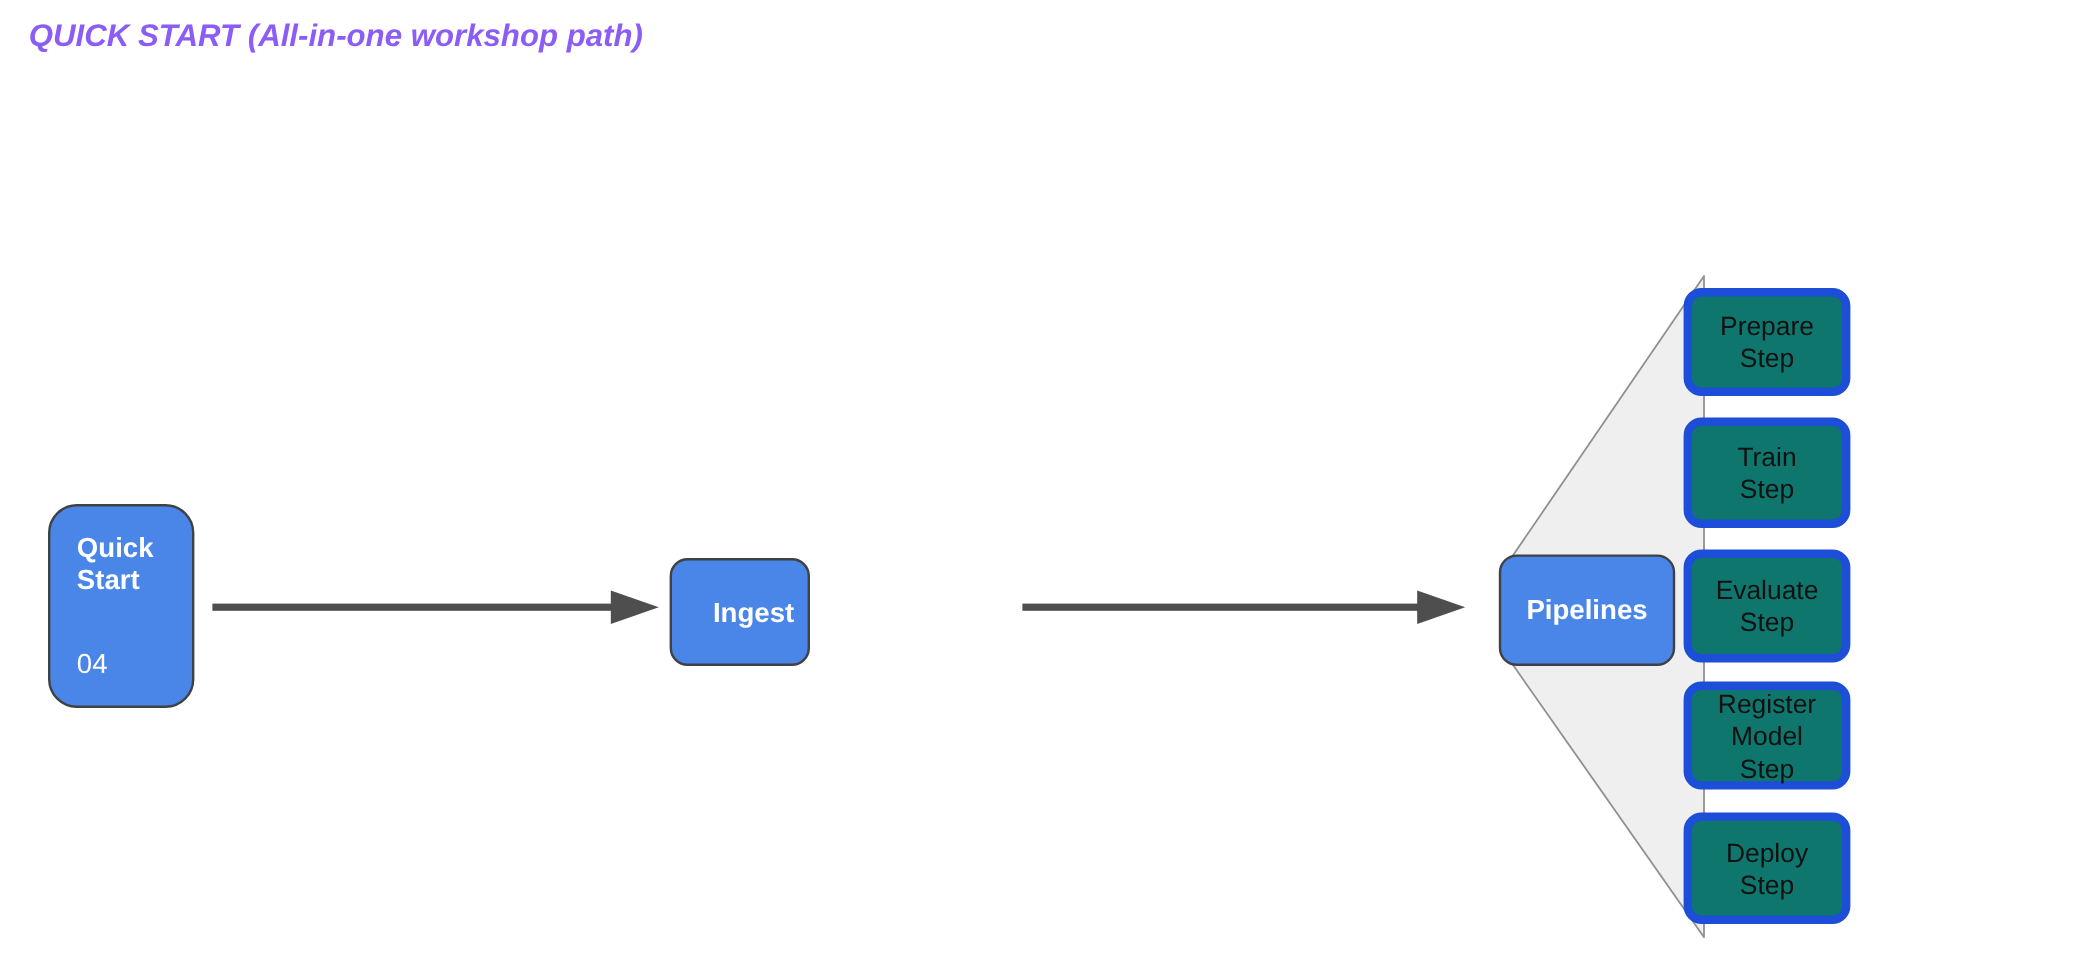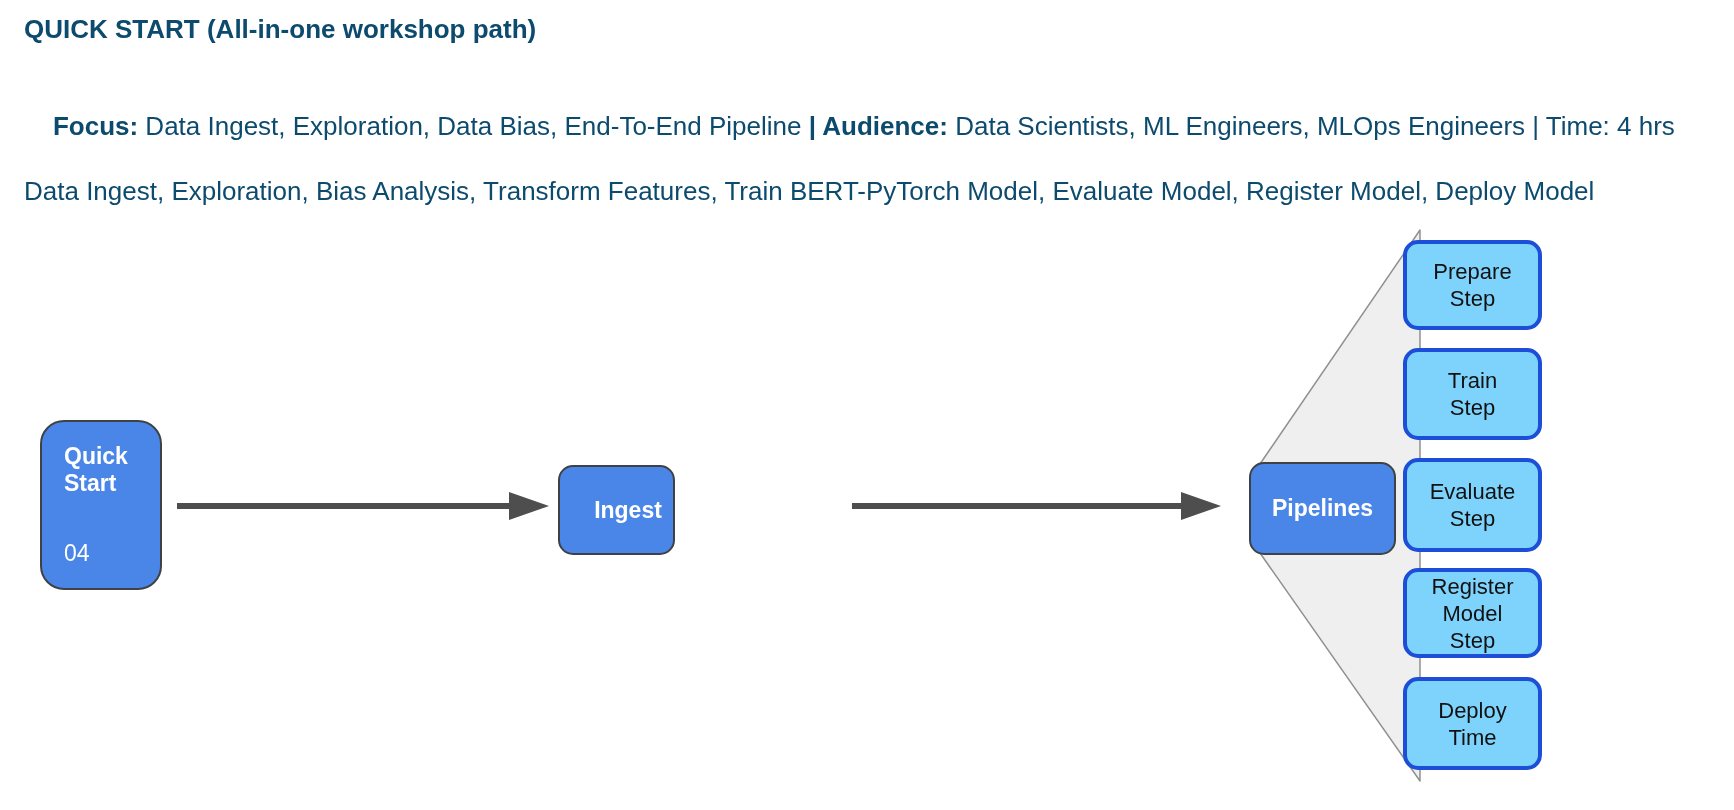--- a/index.html
+++ b/index.html
@@ -1,20 +1,20 @@
 <!DOCTYPE html>
 <html><head>
 <meta charset="utf-8">
 <style>
   html,body{margin:0;padding:0;background:#ffffff;}
   .page{
     position:relative;width:1734px;height:810px;overflow:hidden;background:#ffffff;
     font-family:"Liberation Sans","DejaVu Sans",sans-serif;color:#000;
   }
-  .hline{position:absolute;left:24px;white-space:pre;font-size:26px;line-height:30px;color:#0c4a6e;}
+  .hline{position:absolute;left:24px;white-space:pre;font-size:26px;line-height:30px;color:#8b5cf6;font-style:italic;}
   .hline .b{font-weight:bold;}
   .title{top:14px;font-weight:bold;}
   .focus{top:81px;}
   .hl-label{top:146px;}
   .hl-content{top:176px;}
   .diagram{position:absolute;inset:0;}
   .diagram svg{position:absolute;left:0;top:0;z-index:1;}
   .node{
     position:absolute;z-index:2;background:#4a86e8;border:2px solid #3f4245;border-radius:15px;
     box-sizing:border-box;color:#ffffff;font-weight:bold;font-size:23px;line-height:27px;
@@ -25,43 +25,39 @@
     flex-direction:column;align-items:flex-start;justify-content:center;
     padding-left:22px;text-align:left;
   }
   .qs-title{white-space:pre-line;font-weight:bold;}
   .qs-num{font-weight:normal;margin-top:1px;}
   .node.ingest{left:558px;top:465px;width:117px;height:90px;padding-left:23px;}
   .node.explore{left:703px;top:465px;width:135px;height:90px;}
   .node.pipelines{left:1249px;top:462px;width:147px;height:93px;}
   .step{
     position:absolute;z-index:2;left:1403px;width:139px;box-sizing:border-box;
-    background:#7dd3fc;border:4px solid #1d4ed8;border-radius:15px;
+    background:#0f766e;border:7px solid #1d4ed8;border-radius:15px;
     display:flex;align-items:center;justify-content:center;text-align:center;
     font-size:22px;line-height:27px;color:#111;white-space:pre-line;
   }
   .step.s0{top:240px;height:90px;}
   .step.s1{top:348px;height:92px;}
   .step.s2{top:458px;height:94px;}
   .step.s3{top:568px;height:90px;}
   .step.s4{top:677px;height:93px;}
 </style>
 </head>
 <body>
 
 <div class="page">
 
   <div class="hline title">QUICK START (All-in-one workshop path)</div>
 
-  <div class="hline focus">
-    <span class="b">Focus: </span><span>Data Ingest, Exploration, Data Bias, End-To-End Pipeline </span><span class="b">| Audience: </span><span>Data Scientists, ML Engineers, MLOps Engineers | Time: 4 hrs</span>
-  </div>
 
 
-  <div class="hline hl-content">Data Ingest, Exploration, Bias Analysis, Transform Features, Train BERT-PyTorch Model, Evaluate Model, Register Model, Deploy Model</div>
 
   <div class="diagram">
 
     <svg width="1734" height="810" viewBox="0 0 1734 810">
 
       <polygon points="1260,464 1420,230 1420,781 1260,553" fill="#efefef" stroke="#909090" stroke-width="1.5" stroke-linejoin="round"></polygon>
 
       <g>
         <rect x="177" y="503" width="334" height="6" fill="#4e4e4e"></rect>
         <polygon points="509,492 549,506 509,520" fill="#4e4e4e"></polygon>
@@ -85,16 +81,16 @@
     <div class="step s0">Prepare
 Step</div>
     <div class="step s1">Train
 Step</div>
     <div class="step s2">Evaluate
 Step</div>
     <div class="step s3">Register
 Model
 Step</div>
     <div class="step s4">Deploy
-Time</div>
+Step</div>
 
   </div>
 </div>
 
 </body></html>

